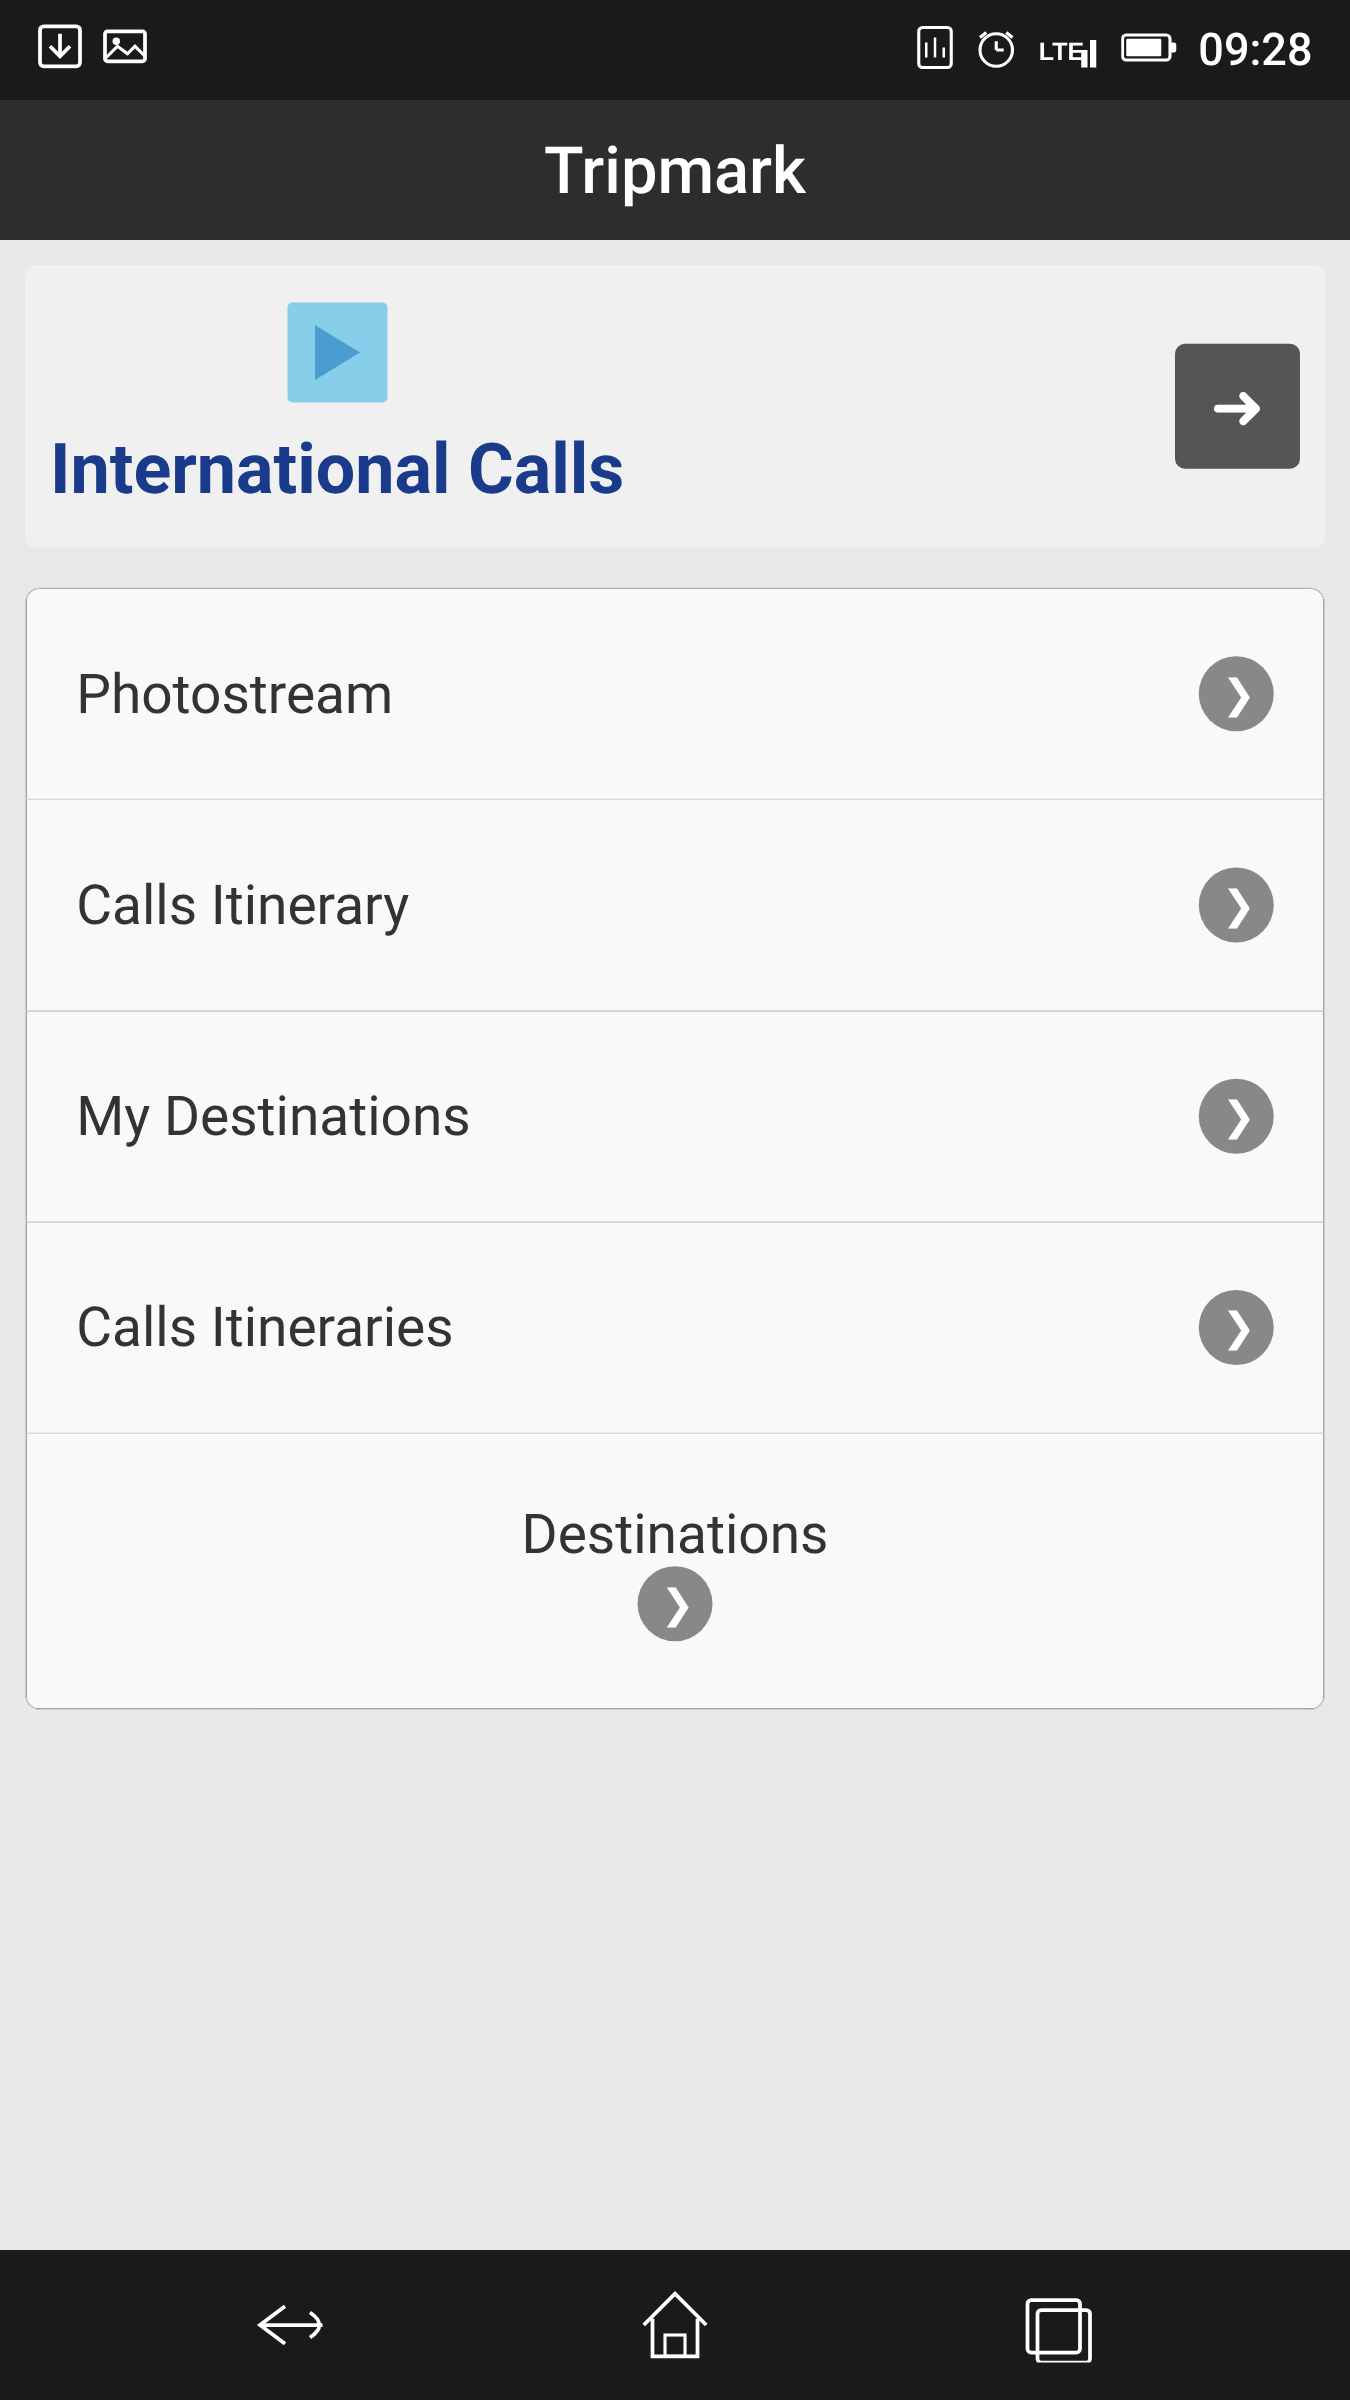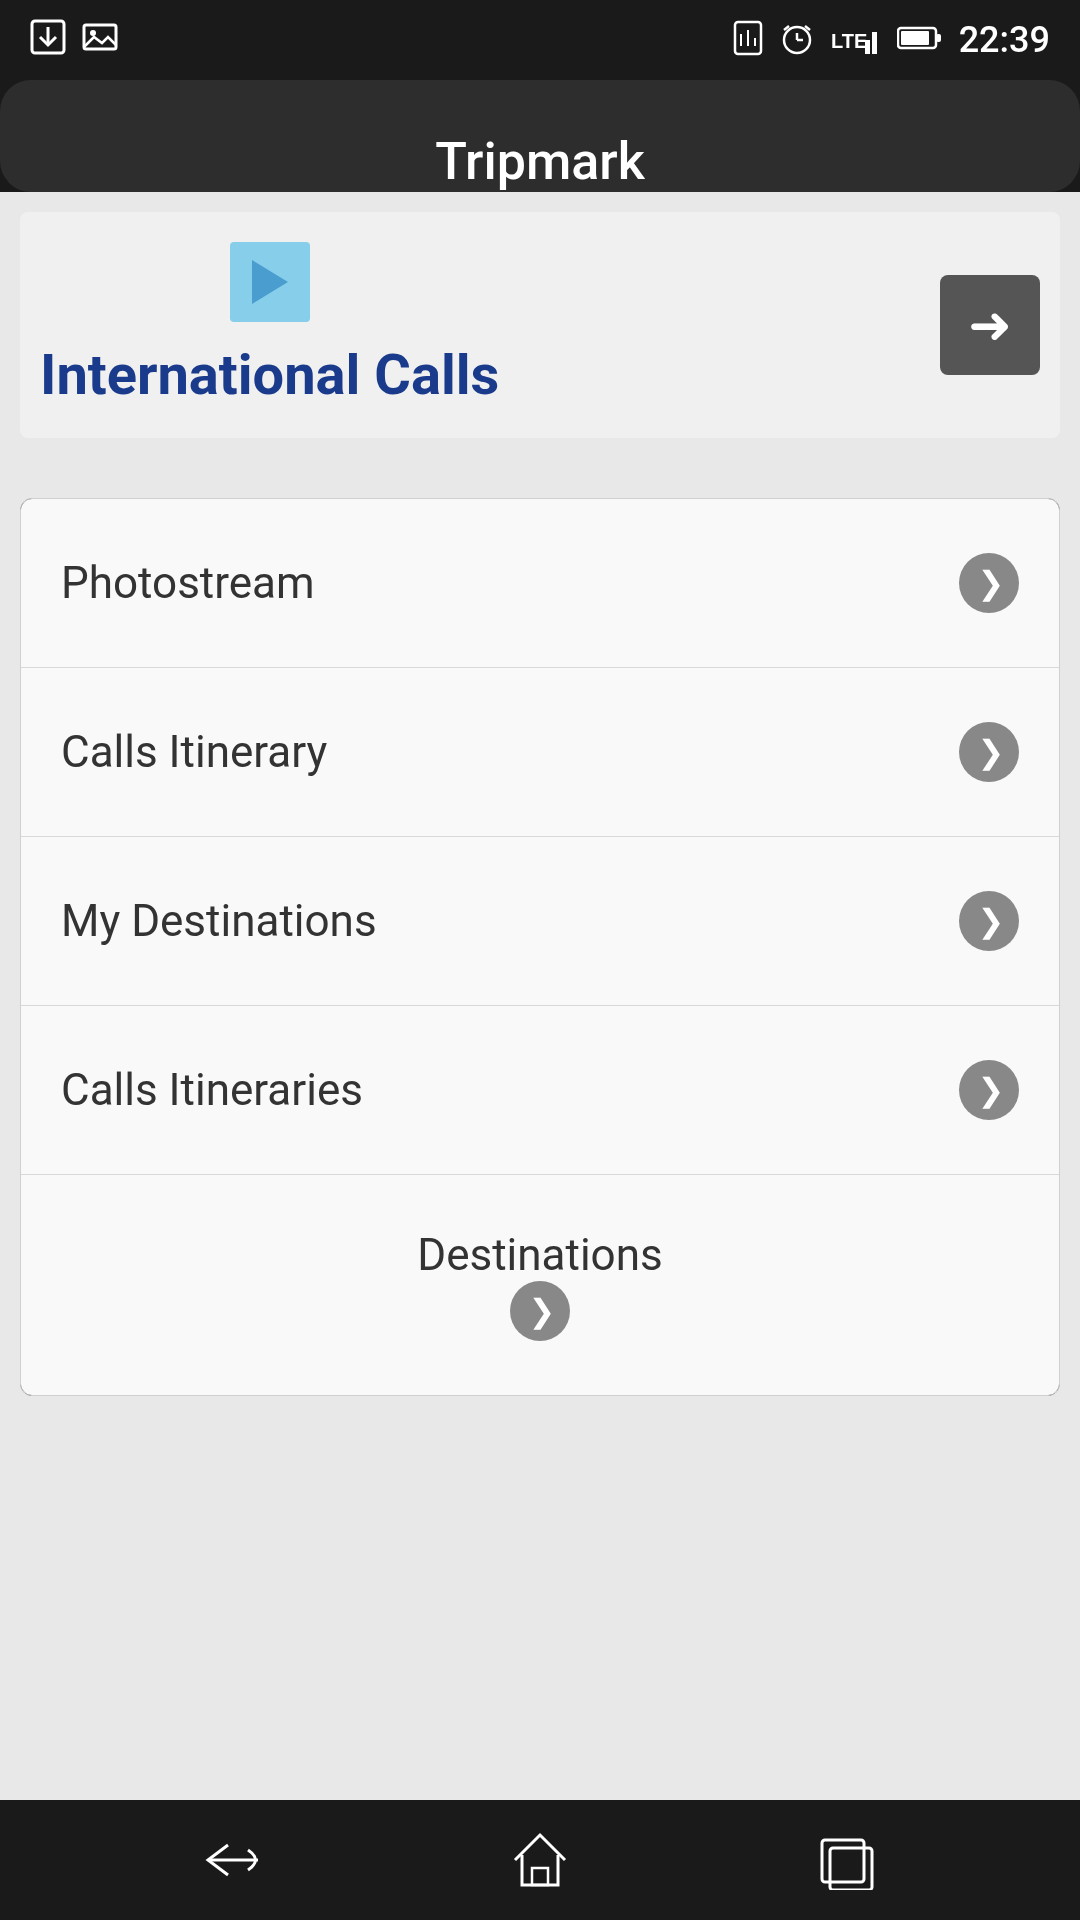--- a/index.html
+++ b/index.html
@@ -50,23 +50,22 @@
       font-size: 36px;
       font-weight: 500;
     }
 
     
     .app-bar {
       width: 100%;
       height: 112px;
       background: #2d2d2d;
       display: flex;
-      align-items: flex-end;
-      justify-content: center;
-      border-radius: 31px;
+      align-items: center;
+      justify-content: center;
     }
 
     .app-title {
       color: #ffffff;
       font-size: 52px;
       font-weight: 500;
     }
 
     
     .main-content {
@@ -135,21 +134,21 @@
     .arrow-right-white {
       color: #ffffff;
       font-size: 52px;
     }
 
     
     .menu-list {
       background: #000000;
       border-radius: 12px;
       overflow: hidden;
-      margin-top: 60px;
+      margin-top: 32px;
       border: 1px solid #d0d0d0;
     }
 
     .menu-item {
       display: flex;
       align-items: center;
       justify-content: space-between;
       padding: 54px 40px;
       border-bottom: 1px solid #d8d8d8;
       cursor: pointer;
@@ -264,21 +263,21 @@
     </span>
 
     <span>
       <svg width="46" height="26" viewBox="0 0 46 26" fill="none">
         <rect x="1" y="3" width="38" height="20" rx="3" stroke="white" stroke-width="2.5"></rect>
         <rect x="39" y="9" width="5" height="8" rx="2" fill="white"></rect>
         <rect x="4" y="6" width="28" height="14" rx="1" fill="white"></rect>
       </svg>
     </span>
 
-    <span class="status-time">22:39</span>
+    <span class="status-time">09:28</span>
   </div>
 </div>
 
 <div class="app-bar">
   <span class="app-title">Tripmark</span>
 </div>
 
 <div class="main-content">
 
   <div class="banner-container">

